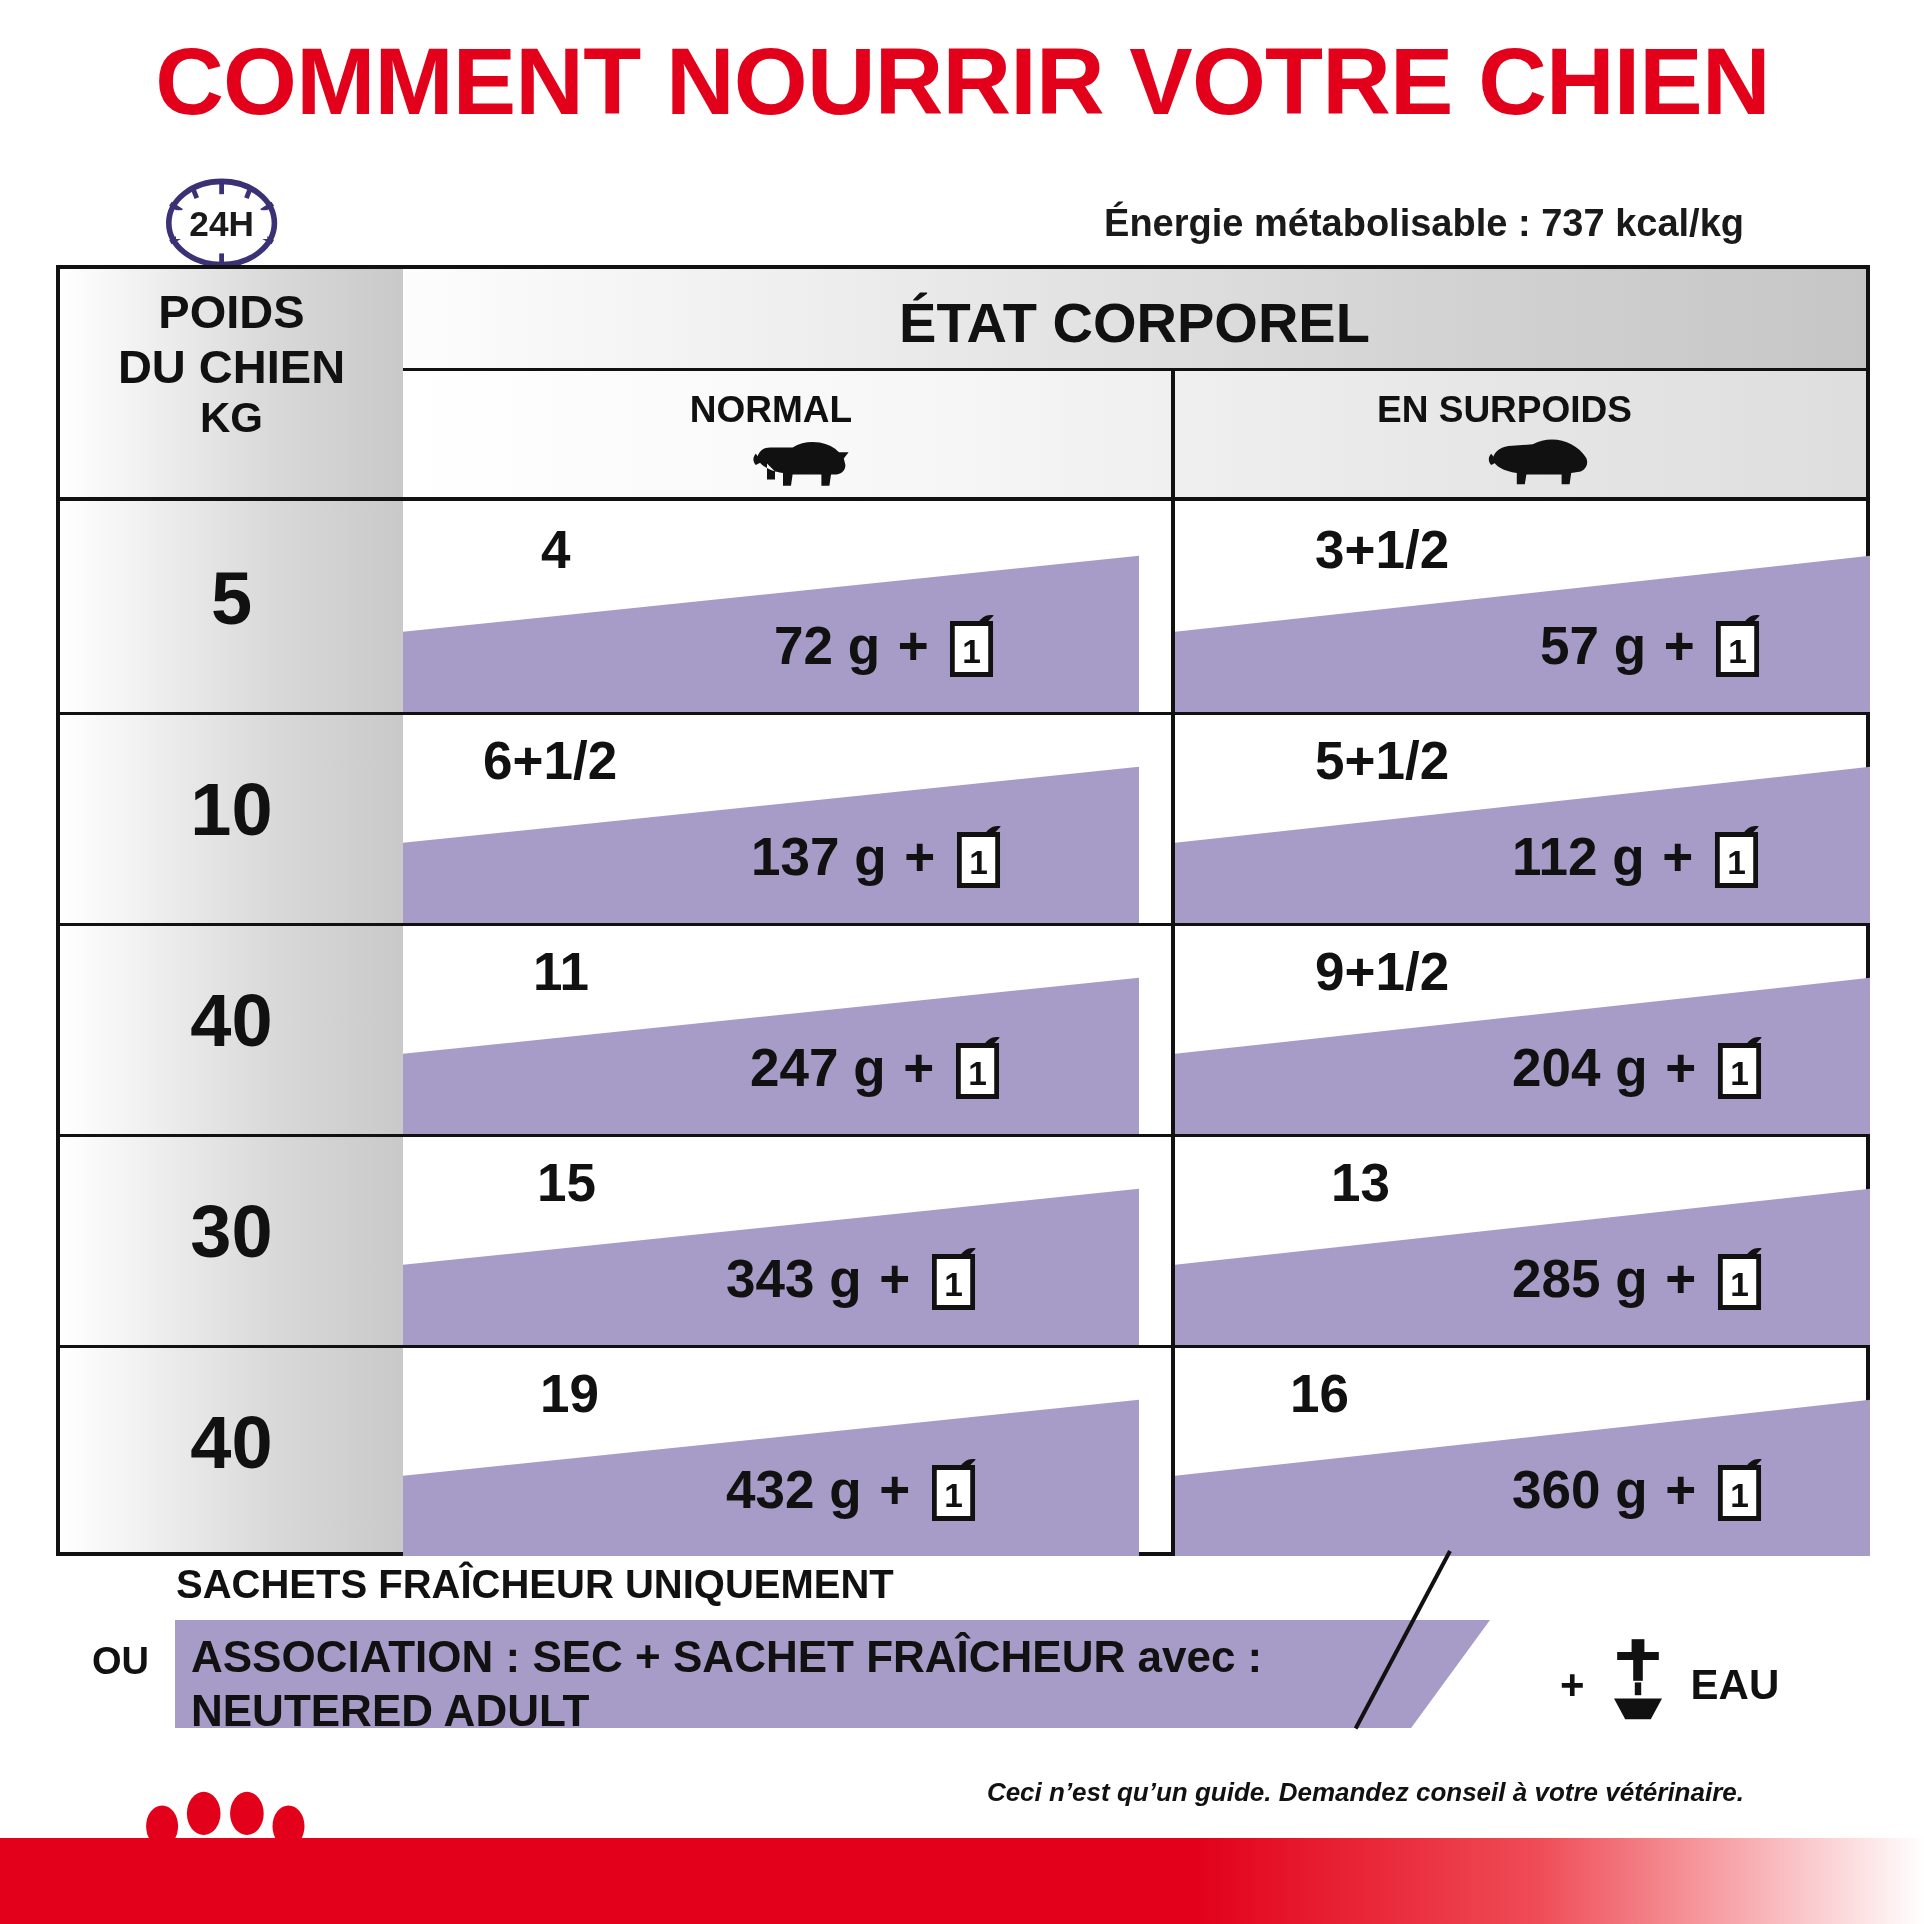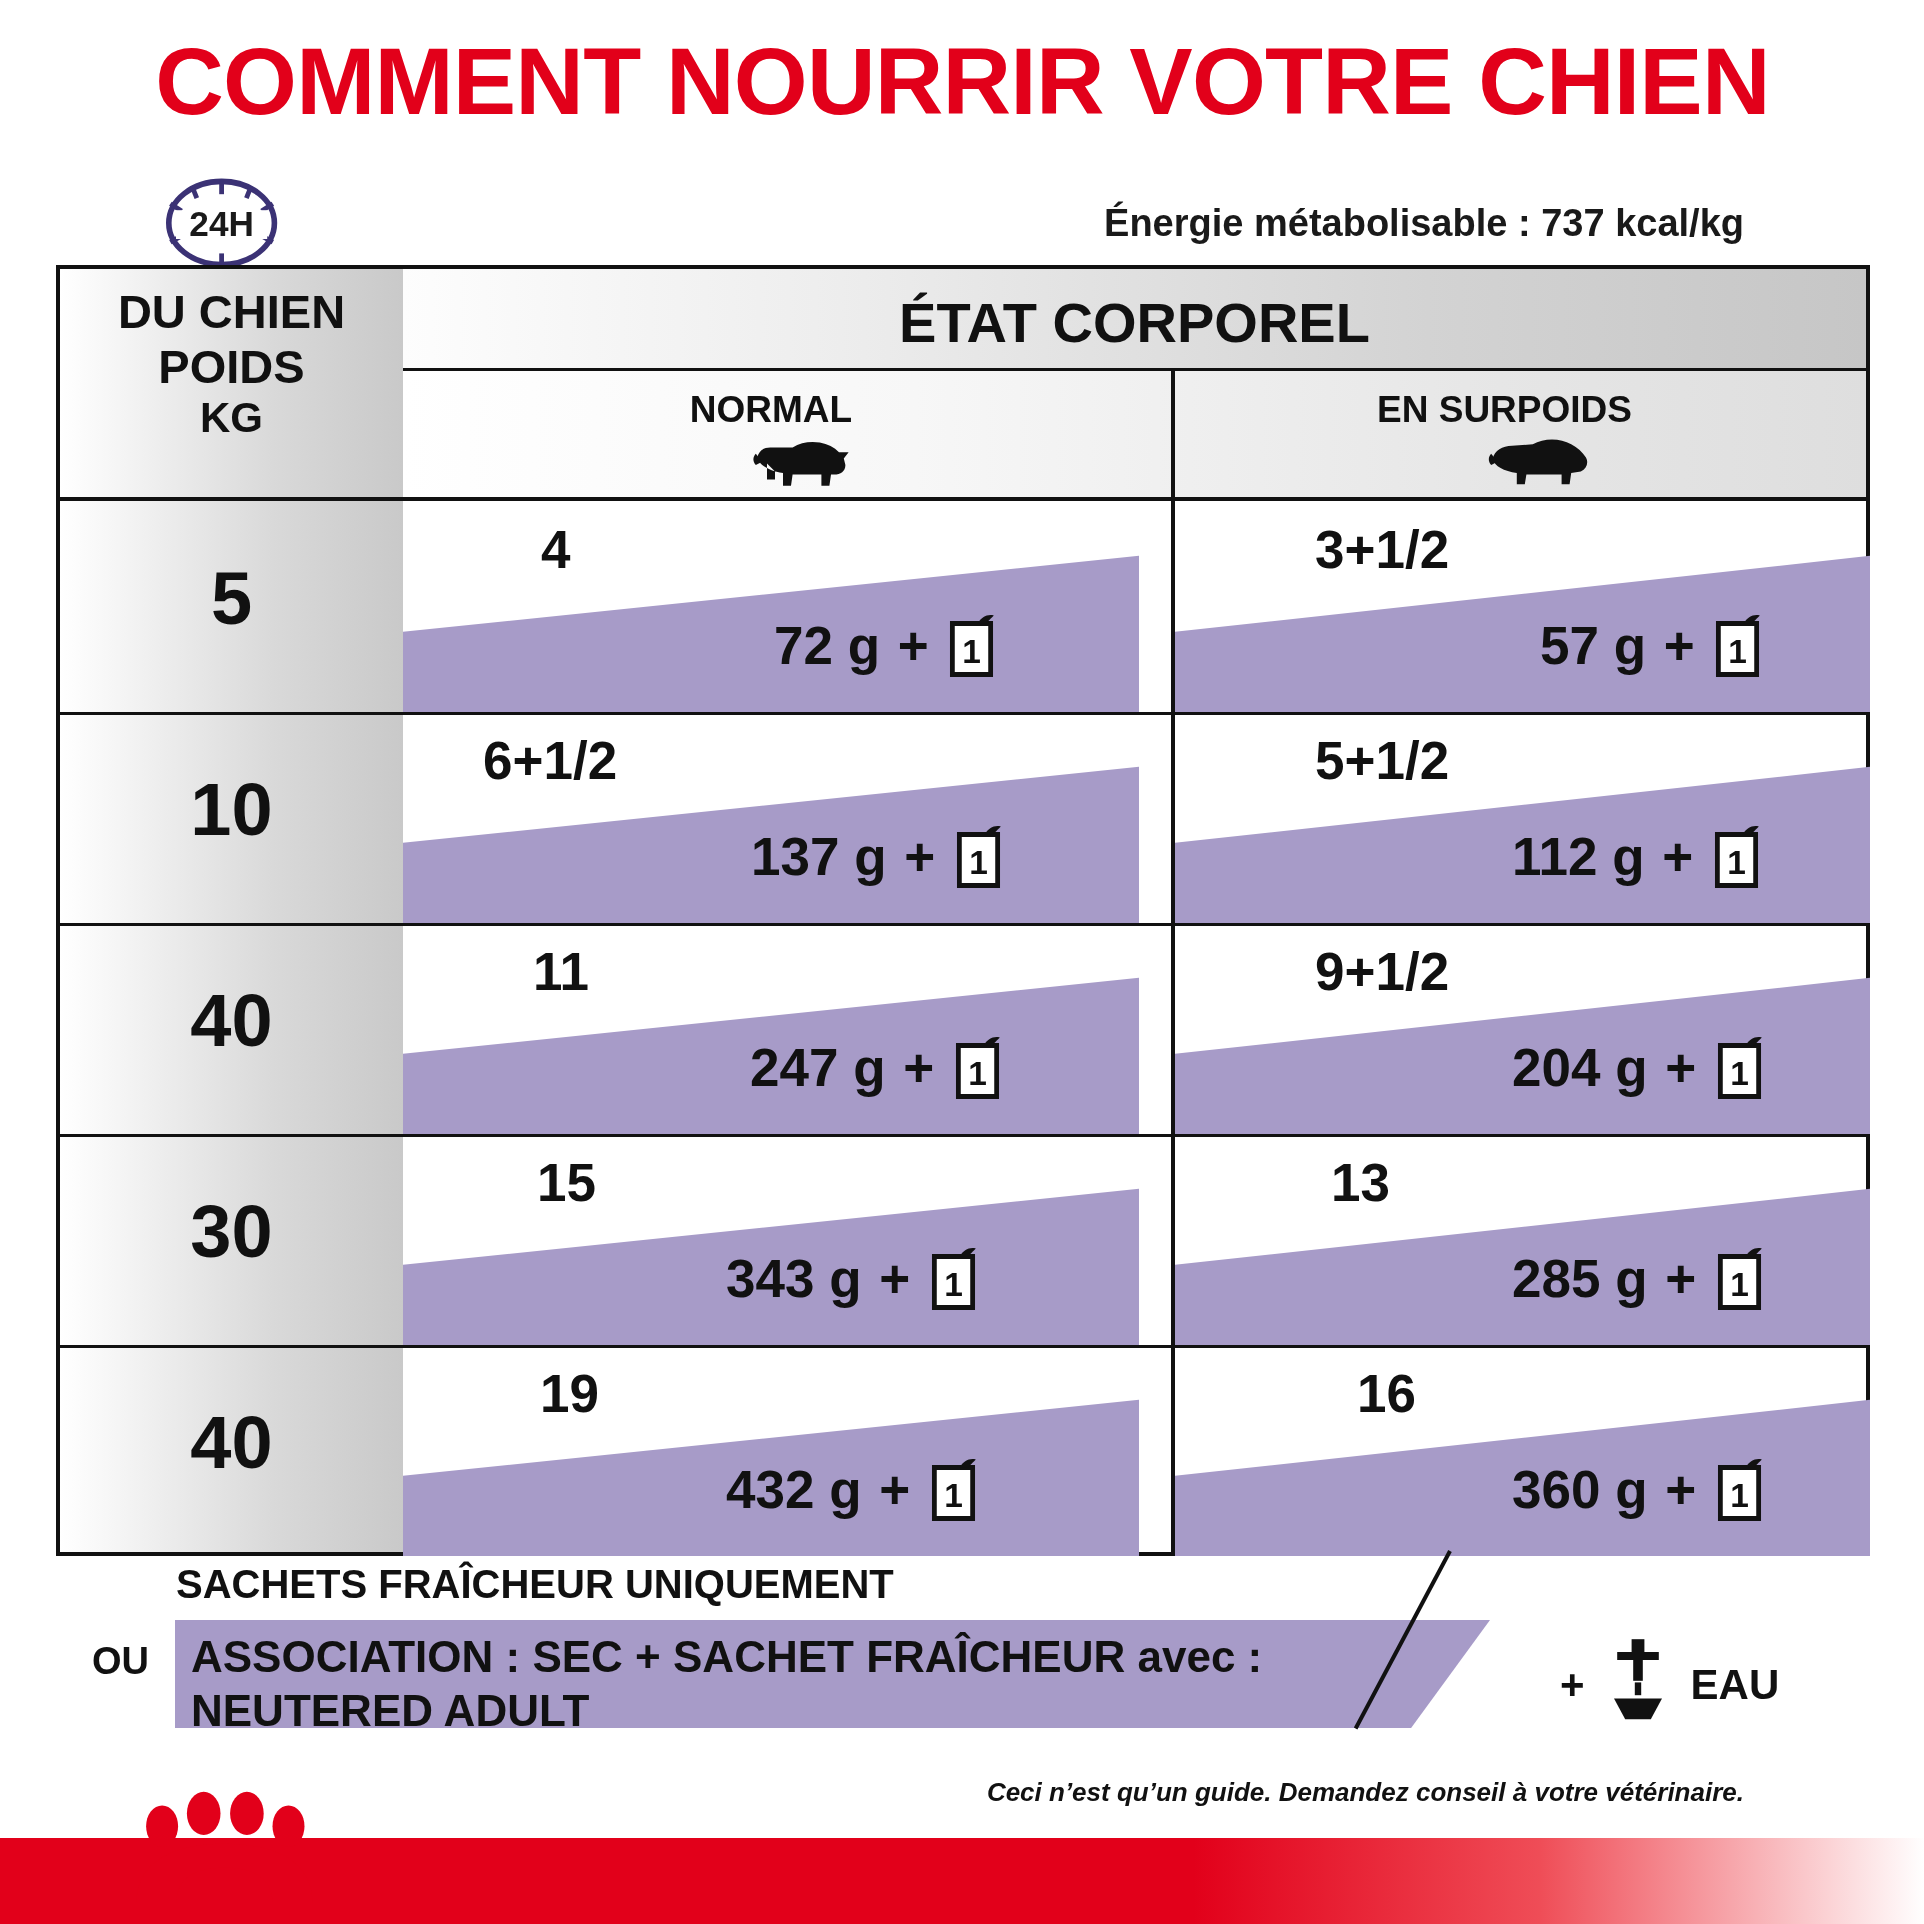--- a/index.html
+++ b/index.html
@@ -225,22 +225,22 @@
 
   <div class="energy">Énergie métabolisable : 737 kcal/kg</div>
 
   <div class="table">
 
     <div class="weightcol"></div>
     <div class="headband"></div>
     <div class="subband"></div>
 
     <div class="hdr-weight">
+      <div>POIDS</div>
       <div>DU CHIEN</div>
-      <div>POIDS</div>
       <div class="kg">KG</div>
     </div>
 
     <div class="hdr-etat">ÉTAT CORPOREL</div>
     <div class="hline-head"></div>
 
     <div class="hdr-normal">NORMAL</div>
     <div class="hdr-over">EN SURPOIDS</div>
 
     <div class="dog-normal">
@@ -416,21 +416,21 @@
         <span>432 g</span>
         <span>+</span>
         <span class="pouch">
           <svg width="51" height="66" viewBox="0 0 64 82" style="font-size:66px">
             <path d="M8 14 L56 14 L56 78 L8 78 Z" fill="#fff" stroke="#111" stroke-width="6"></path>
             <path d="M40 14 C44 6 52 2 60 4 C54 10 52 12 50 14 Z" fill="#111"></path>
             <text x="32" y="64" text-anchor="middle" font-family="Liberation Sans, sans-serif" font-size="42" font-weight="bold" fill="#111">1</text>
           </svg>
         </span>
       </div>
-      <div class="cup" style="left:1297px;">16</div>
+      <div class="cup" style="left:1230px;">16</div>
       <div class="grams" style="left:1452px;">
         <span>360 g</span>
         <span>+</span>
         <span class="pouch">
           <svg width="51" height="66" viewBox="0 0 64 82" style="font-size:66px">
             <path d="M8 14 L56 14 L56 78 L8 78 Z" fill="#fff" stroke="#111" stroke-width="6"></path>
             <path d="M40 14 C44 6 52 2 60 4 C54 10 52 12 50 14 Z" fill="#111"></path>
             <text x="32" y="64" text-anchor="middle" font-family="Liberation Sans, sans-serif" font-size="42" font-weight="bold" fill="#111">1</text>
           </svg>
         </span>

